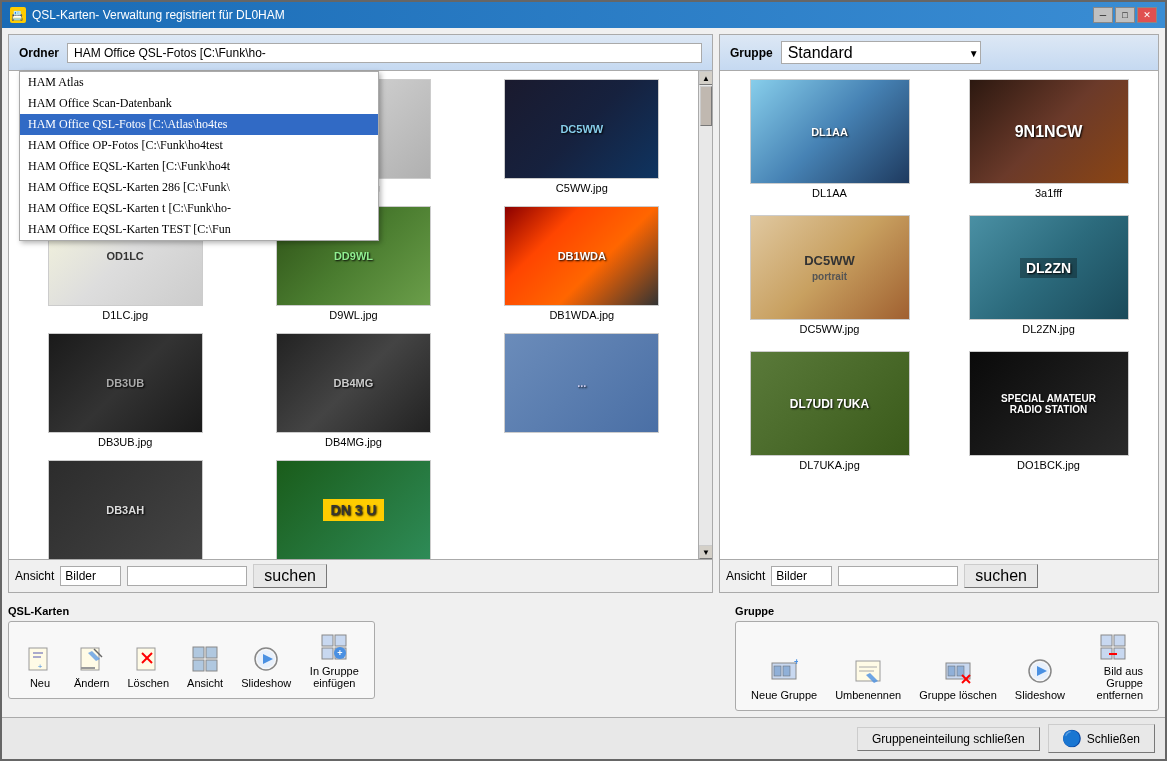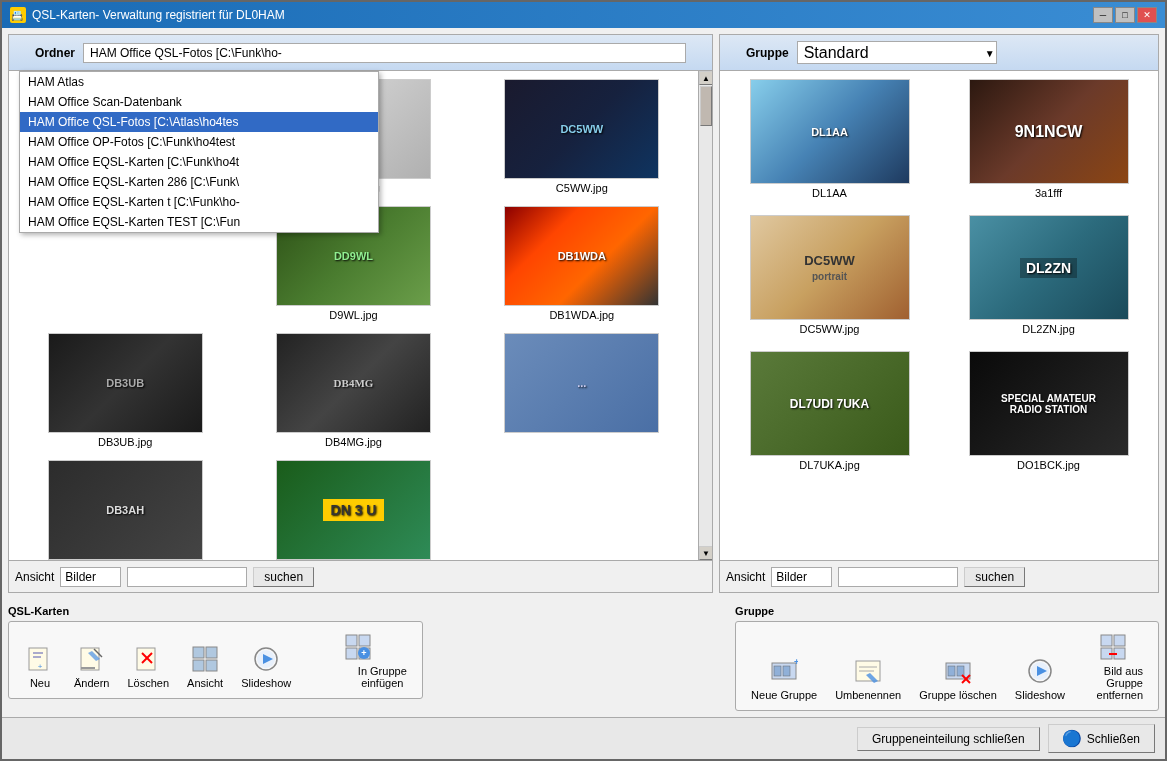--- a/index.html
+++ b/index.html
@@ -91,21 +91,21 @@
       width: 440px;
       display: flex;
       flex-direction: column;
       border: 1px solid #aaa;
       background: white;
       flex-shrink: 0;
     }
 
     .panel-header {
       background: linear-gradient(to bottom, #dde8f5, #c5d9f1);
-      padding: 6px 26px;
+      padding: 6px 10px;
       display: flex;
       align-items: center;
       gap: 8px;
       border-bottom: 1px solid #aaa;
       min-height: 36px;
       position: relative;
     }
 
     .panel-header label {
       font-weight: bold;
@@ -161,20 +161,21 @@
       border: 1px solid #aaa;
       box-shadow: 2px 2px 5px rgba(0,0,0,0.3);
       z-index: 100;
     }
 
     .dropdown-item {
       padding: 3px 8px;
       cursor: pointer;
       white-space: nowrap;
       font-size: 12px;
+      font-family: Liberation Serif, serif;
     }
 
     .dropdown-item.selected {
       background: #316ac5;
       color: white;
     }
 
     .image-grid {
       display: grid;
       grid-template-columns: repeat(3, 1fr);
@@ -279,21 +280,21 @@
       border: 1px solid #aaa;
       font-size: 12px;
       width: 120px;
     }
 
     .search-btn {
       padding: 2px 10px;
       border: 1px outset #ccc;
       background: #e8e8e8;
       cursor: pointer;
-      font-size: 12px;
+      font-size: 16px;
     }
 
     .toolbar-area {
       background: #f0f0f0;
       padding: 6px;
       display: flex;
       gap: 6px;
     }
 
     .toolbar-group {
@@ -490,20 +491,23 @@
             </div>
 
             <div class="image-cell">
               <div class="image-thumb qsl-c5ww">
                 <div class="qsl-text" style="color:#87ceeb;">DC5WW</div>
               </div>
               <div class="image-label">C5WW.jpg</div>
             </div>
 
             <div class="image-cell">
+              <div class="image-thumb qsl-d1lc">
+                <div class="qsl-dark-text">OD1LC</div>
+              </div>
               <div class="image-label">D1LC.jpg</div>
             </div>
 
             <div class="image-cell">
               <div class="image-thumb qsl-d9wl">
                 <div class="qsl-text" style="color:#90ee90;">DD9WL</div>
               </div>
               <div class="image-label">D9WL.jpg</div>
             </div>
 
@@ -516,21 +520,21 @@
 
             <div class="image-cell">
               <div class="image-thumb qsl-db3ub">
                 <div class="qsl-text" style="color:#aaa;">DB3UB</div>
               </div>
               <div class="image-label">DB3UB.jpg</div>
             </div>
 
             <div class="image-cell">
               <div class="image-thumb qsl-db4mg">
-                <div class="qsl-text" style="color:#ccc;font-family:Liberation Serif, serif;">DB4MG</div>
+                <div class="qsl-text" style="color:#ccc;">DB4MG</div>
               </div>
               <div class="image-label">DB4MG.jpg</div>
             </div>
 
             <div class="image-cell">
               <div class="image-thumb qsl-partial1">
                 <div class="qsl-text" style="color:#cce;">...</div>
               </div>
               <div class="image-label"></div>
             </div>
@@ -722,21 +726,21 @@
           <div class="tool-icon">
             <svg width="28" height="28" viewBox="0 0 28 28">
               <rect x="2" y="2" width="11" height="11" fill="#c8d8f0" stroke="#888" stroke-width="1"></rect>
               <rect x="15" y="2" width="11" height="11" fill="#c8d8f0" stroke="#888" stroke-width="1"></rect>
               <rect x="2" y="15" width="11" height="11" fill="#c8d8f0" stroke="#888" stroke-width="1"></rect>
               <rect x="15" y="15" width="11" height="11" fill="#c8d8f0" stroke="#888" stroke-width="1"></rect>
               <circle cx="20" cy="20" r="6" fill="#4a90e2"></circle>
               <text x="20" y="23" font-size="9" fill="white" text-anchor="middle" font-weight="bold">+</text>
             </svg>
           </div>
-          <span class="tool-label" style="white-space:normal; text-align:center; max-width:50px;margin-left:48px;">In Gruppe einfügen</span>
+          <span class="tool-label" style="white-space:normal; text-align:center; max-width:50px;">In Gruppe einfügen</span>
         </div>
 
       </div>
     </div>
 
     <div style="flex:1"></div>
 
     <div class="toolbar-group-wrapper">
       <span class="toolbar-group-label">Gruppe</span>
       <div class="toolbar-group">

